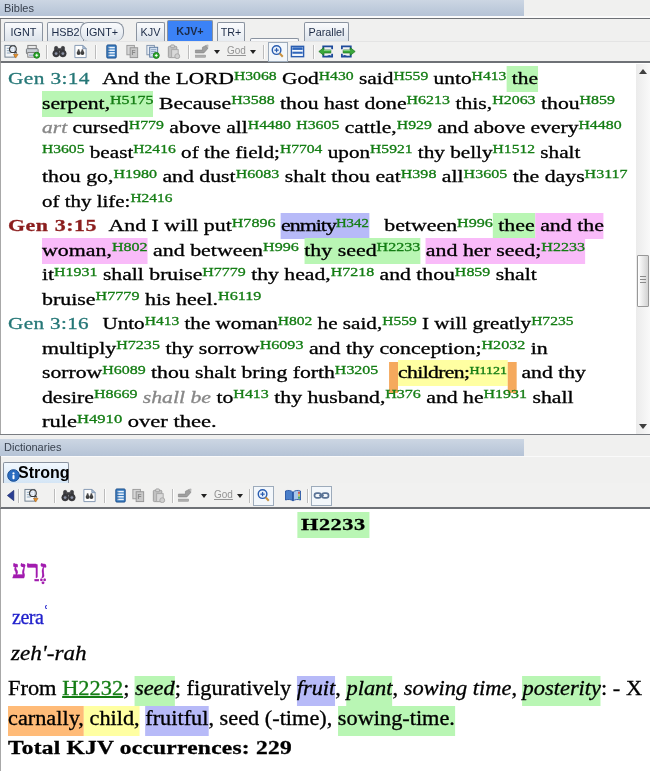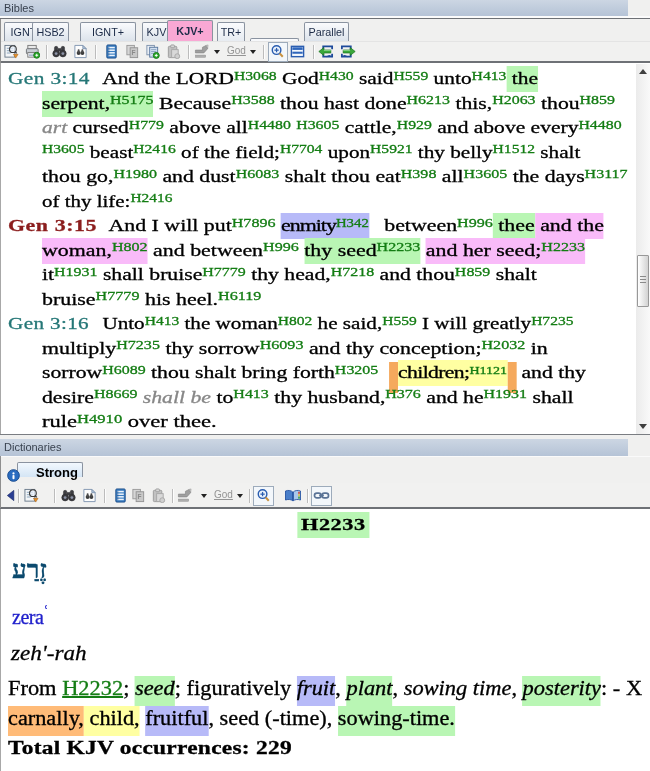--- a/index.html
+++ b/index.html
@@ -1,22 +1,22 @@
 <!DOCTYPE html>
 <html><head>
 <meta charset="utf-8">
 <style>
 html,body{margin:0;padding:0;}
 body{width:650px;height:771px;overflow:hidden;position:relative;background:#f0f0ef;font-family:"Liberation Sans",sans-serif;}
 .abs{position:absolute;}
-.cap{position:absolute;left:0;width:628px;height:16px;background:linear-gradient(#ccd6e3,#b5c3d6);text-align:center;}
+.cap{position:absolute;left:0;width:524px;height:16px;background:linear-gradient(#ccd6e3,#b5c3d6);text-align:center;}
 .cap span{position:absolute;left:4px;top:2px;font-size:11px;color:#39424f;}
 .tabstrip{position:absolute;left:0;width:650px;background:#f0f0ef;}
 .tab{position:absolute;box-sizing:border-box;border:1px solid #8a93a0;border-bottom:none;border-radius:2px 2px 0 0;background:linear-gradient(#fafbfd,#dce3eb);color:#1c2b47;font-size:10.8px;text-align:center;}
-.tab.on{background:#f9a8d4;font-weight:bold;}
+.tab.on{background:#3b82f6;font-weight:bold;}
 .toolbar{position:absolute;left:0;width:650px;background:#f1f1f0;}
 .sep{position:absolute;width:1px;height:14px;background:#bcbcbc;box-shadow:1px 0 0 #fdfdfd;}
 .ic{position:absolute;width:15px;height:15px;}
 .darkline{position:absolute;left:0;width:650px;background:#6e7176;}
 .pane{position:absolute;left:0;background:#fff;border-left:1px solid #a8a8a8;}
 .ln{position:absolute;white-space:nowrap;transform-origin:0 50%;font-family:"Liberation Serif",serif;font-size:17px;color:#000;height:25px;line-height:25px;-webkit-text-stroke-width:0.3px;}
 .st{font-family:"Liberation Serif",serif;font-size:12.5px;color:#147d14;position:relative;top:-4.6px;}
 .vs{color:#257777;letter-spacing:0.3px;}
 .vsb{color:#8b1d1d;font-weight:bold;letter-spacing:0.45px;}
 .hg{background:#b9f6b4;padding:3px 0 4px 0;}
@@ -32,41 +32,41 @@
 <body>
 
 <div class="cap" style="top:0;">
     <span>Bibles</span>
   </div>
 <div class="abs" style="top:16px;left:0;width:650px;height:1.5px;background:#fbfbfb;"></div>
 <div class="darkline" style="top:17.5px;height:1.8px;"></div>
 
 <div class="tabstrip" style="top:19.3px;height:21.2px;"></div>
 <div class="tab" style="left:4px;top:22px;width:39px;height:19px;line-height:18px;">IGNT</div>
-<div class="tab" style="left:32px;top:22px;width:37px;height:19px;line-height:18px;">HSB2</div>
-<div class="tab" style="left:80px;top:22px;width:56px;height:19px;line-height:18px;">IGNT+</div>
-<div class="tab" style="left:136px;top:22px;width:29px;height:19px;line-height:18px;margin-left:6px;">KJV</div>
+<div class="tab" style="left:47px;top:22px;width:37px;height:19px;line-height:18px;">HSB2</div>
+<div class="tab" style="left:80px;top:22px;width:44px;height:19px;line-height:18px;border-radius:8px;">IGNT+</div>
+<div class="tab" style="left:136px;top:22px;width:29px;height:19px;line-height:18px;">KJV</div>
 <div class="tab on" style="left:167px;top:20px;width:46px;height:21px;line-height:20px;">KJV+</div>
 <div class="tab" style="left:217px;top:22px;width:28px;height:29px;line-height:18px;">TR+</div>
 <div class="tab" style="left:250px;top:38px;width:49px;height:15px;line-height:18px;">Compare</div>
 <div class="tab" style="left:304px;top:22px;width:45px;height:19px;line-height:18px;">Parallel</div>
 
 <div class="toolbar" id="tb1" style="top:40.5px;height:20.5px;border-top:1px solid #e4e4e4;"></div>
 <div class="darkline" style="top:61px;height:2px;"></div>
 
 <div class="pane" id="biblepane" style="top:63px;height:371px;width:649px;"></div>
 <div class="abs" style="top:434px;left:0;width:650px;height:1.5px;background:#7a7d82;"></div>
 
 <div class="abs" style="top:435px;left:0;width:650px;height:4px;background:#f0f0ef;"></div>
 <div class="cap" style="top:439px;height:16.5px;">
     <span>Dictionaries</span>
   </div>
 <div class="abs" style="top:455.5px;left:0;width:650px;height:1px;background:#fafafa;"></div>
 <div class="tabstrip" style="top:456.5px;height:26.5px;"></div>
-<div class="tab on" id="strongtab" style="left:3px;top:462px;width:66px;height:15px;line-height:20px;background:linear-gradient(#f2f8fe,#d4e5f5);font-size:13px;color:#000;margin-left:14px;"><span style="margin-left:14px;">Strong</span></div>
+<div class="tab on" id="strongtab" style="left:3px;top:462px;width:66px;height:21px;line-height:20px;background:linear-gradient(#f2f8fe,#d4e5f5);font-size:16px;color:#000;"><span style="margin-left:14px;">Strong</span></div>
 
 <div class="toolbar" id="tb2" style="top:483px;height:23px;"></div>
 <div class="darkline" style="top:507px;height:2px;"></div>
 
 <div class="pane" id="dictpane" style="top:509px;height:262px;width:649px;"></div>
 
 <div class="ln" style="left:8px;top:66.3px;transform:scaleX(1.256);"><span class="vs" style="margin-right:6.5px;">Gen 3:14</span> And the LORD<span class="st">H3068</span> God<span class="st">H430</span> said<span class="st">H559</span> unto<span class="st">H413</span><span class="hg"> the</span></div>
 <div class="ln" style="left:42px;top:90.8px;transform:scaleX(1.276);"><span class="hg">serpent,<span class="st">H5175</span></span> Because<span class="st">H3588</span> thou hast done<span class="st">H6213</span> this,<span class="st">H2063</span> thou<span class="st">H859</span></div>
 <div class="ln" style="left:42px;top:115.3px;transform:scaleX(1.267);"><span class="gi">art</span> cursed<span class="st">H779</span> above all<span class="st">H4480</span> <span class="st">H3605</span> cattle,<span class="st">H929</span> and above every<span class="st">H4480</span></div>
 <div class="ln" style="left:42px;top:139.8px;transform:scaleX(1.247);"><span class="st">H3605</span> beast<span class="st">H2416</span> of the field;<span class="st">H7704</span> upon<span class="st">H5921</span> thy belly<span class="st">H1512</span> shalt</div>
@@ -84,21 +84,21 @@
 
 <div class="abs" style="top:63.5px;left:636px;width:14px;height:370px;background:linear-gradient(to right,#ebebeb,#f9f9f9);">
  <div class="abs" style="top:5px;left:3px;width:0;height:0;border-left:4px solid transparent;border-right:4px solid transparent;border-bottom:5px solid #3f3f3f;"></div>
  <div class="abs" style="top:191px;left:0.5px;width:12px;height:52px;box-sizing:border-box;border:1px solid #989898;border-radius:1px;background:linear-gradient(to right,#ffffff,#d2d2d2);">
    <div style="position:absolute;top:20px;left:2px;width:6px;height:1px;background:#8a8a8a;box-shadow:0 3px 0 #8a8a8a,0 6px 0 #8a8a8a;"></div>
  </div>
  <div class="abs" style="top:360px;left:3px;width:0;height:0;border-left:4px solid transparent;border-right:4px solid transparent;border-top:5px solid #3f3f3f;"></div>
 </div>
 
 <div class="dln" style="left:0;top:511px;width:509px;text-align:center;height:27px;line-height:27px;transform:scaleX(1.31);"><span style="font-weight:bold;letter-spacing:0.45px;background:#b9f6b4;padding:3px 3px 4px 3px;">H2233</span></div>
-<div class="dln" style="left:12px;top:554.5px;font-size:26px;font-weight:bold;color:#0c4a6e;">זֶרַע</div>
+<div class="dln" style="left:12px;top:554.5px;font-size:26px;font-weight:bold;color:#a21caf;">זֶרַע</div>
 <div class="dln" style="left:12px;top:604.5px;height:25px;line-height:25px;font-size:20px;letter-spacing:-0.5px;color:#2121cc;text-align:right;">zera<span style="font-size:16px;position:relative;top:-6px;letter-spacing:0;">ʿ</span></div>
 <div class="dln" style="left:11px;top:639.7px;height:26px;line-height:26px;font-size:21px;font-style:italic;transform:scaleX(1.1);">zeh'-rah</div>
 <div class="dln" style="left:8px;top:672.5px;height:30px;line-height:30px;font-size:20px;transform:scaleX(1.12);">From <span style="color:#147d14;text-decoration:underline;">H2232</span>; <i><span class="hg" style="padding:1px 0 7px 0;">seed</span></i>; figuratively <i><span class="hb" style="padding:1px 0 7px 0;">fruit</span></i>, <i><span class="hg" style="padding:1px 0 7px 0;">plant</span></i>, <i>sowing time</i>, <i><span class="hg" style="padding:1px 0 7px 0;">posterity</span></i>: - X</div>
 <div class="dln" style="left:8px;top:702.5px;height:30px;line-height:30px;font-size:20px;transform:scaleX(1.115);"><span class="ho" style="background:#ffbb78;padding:1px 0 7px 0;">carnally,</span><span class="hy" style="padding:1px 0 7px 0;"> child,</span> <span class="hb" style="padding:1px 0 7px 0;">fruitful</span>, seed (-time), <span class="hg" style="padding:1px 0 7px 0;">sowing-time.</span></div>
 <div class="dln" style="left:8px;top:734.4px;height:28px;line-height:28px;font-size:18px;font-weight:bold;letter-spacing:0.2px;transform:scaleX(1.30);">Total KJV occurrences: 229</div>
 
 <div class="ic" style="left:3.5px;top:44px;"><svg viewBox="0 0 16 16" width="15" height="15">
 <rect x="1" y="1.5" width="10.5" height="12.5" fill="#f4f6f8" stroke="none"></rect>
 <rect x="1" y="1.5" width="10.5" height="12.5" fill="none" stroke="#6b7b8b"></rect>
 <rect x="3" y="4" width="6.5" height="1.2" fill="#9ab0c4"></rect>

